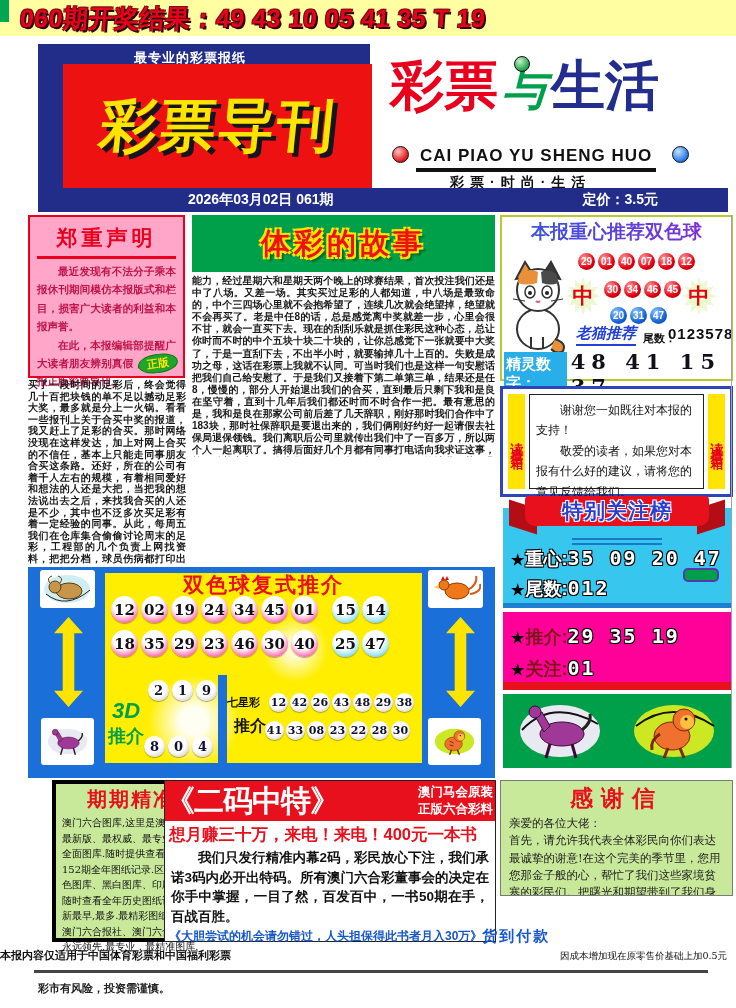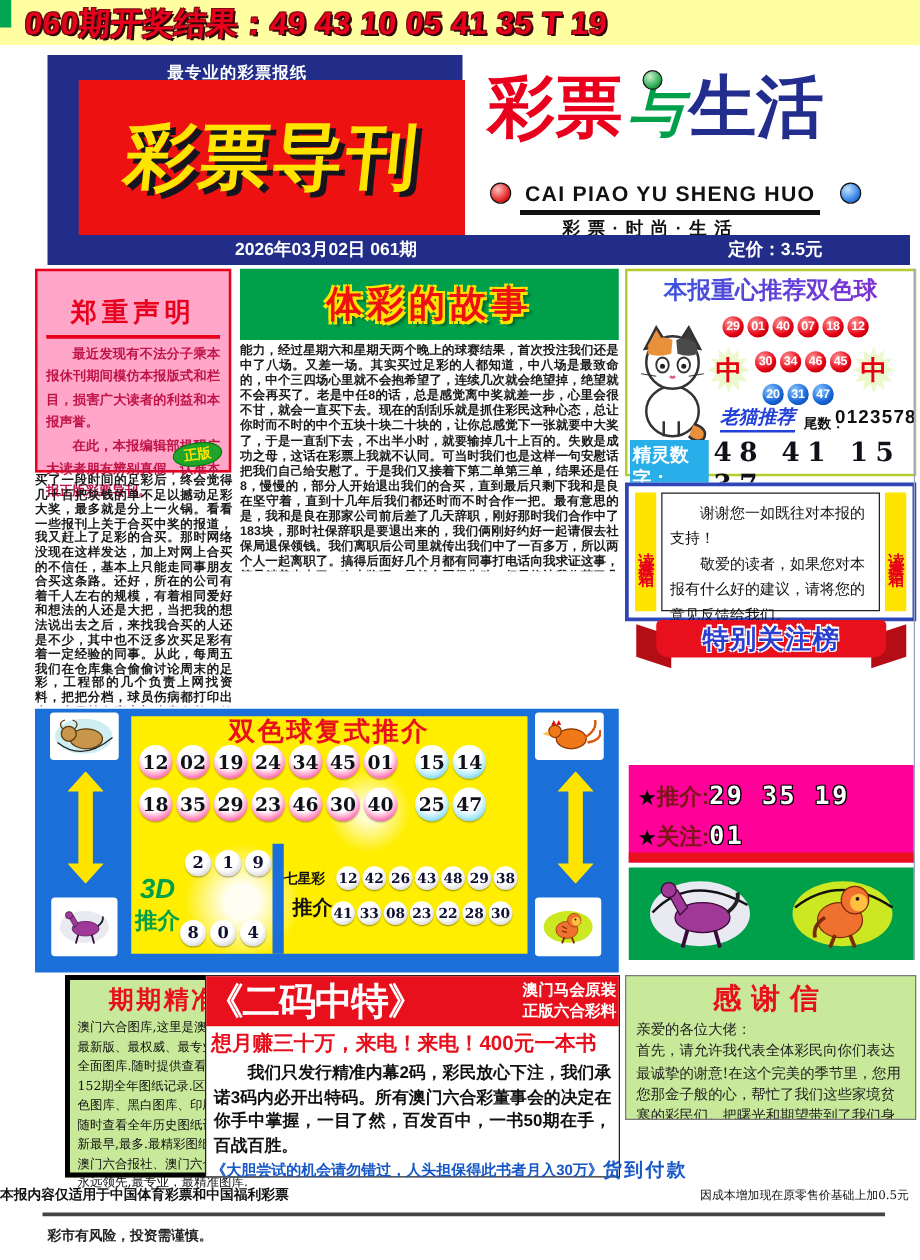--- a/index.html
+++ b/index.html
@@ -38,21 +38,21 @@
     letter-spacing:1px;border-bottom:4px solid #111;padding:0 4px 2px 4px;white-space:nowrap;}
   .logo-slogan{position:absolute;left:62px;top:118px;font-size:14px;color:#111;font-weight:bold;letter-spacing:6px;}
 
   .date-bar{position:absolute;left:38px;top:188px;width:690px;height:24px;background:#222d8a;
     color:#fff;font-size:14px;font-weight:bold;display:flex;align-items:center;}
   .date-text{margin-left:150px;}
   .price-text{margin-left:auto;margin-right:70px;}
 
   
   .decl{position:absolute;left:28px;top:215px;width:157px;height:163px;background:#ffa6c9;border:2px solid #e8001c;}
-  .decl-title{color:#e8001c;font-size:21px;font-weight:bold;text-align:center;letter-spacing:4px;margin-top:19px;}
+  .decl-title{color:#e8001c;font-size:21px;font-weight:bold;text-align:center;letter-spacing:4px;margin-top:7px;}
   .decl-rule{height:3px;background:#e8001c;margin:4px 7px 2px;}
   .decl-body{padding:1px 7px;color:#c01448;font-size:10.5px;line-height:1.75;font-weight:bold;text-align:justify;}
   .decl-body p{margin:0;text-indent:2em;}
   .decl-badge{position:absolute;right:5px;bottom:3px;background:#1fa52a;color:#ffe400;font-size:11px;
     font-weight:bold;padding:1px 8px;border-radius:60% / 65%;border:1px solid #0a7a14;transform:rotate(-8deg);}
 
   
   .story-left{position:absolute;left:28px;top:379px;width:158px;height:186px;font-size:10px;
     line-height:11.6px;text-align:justify;color:#1a1a1a;font-weight:600;overflow:hidden;}
   .story-box{position:absolute;left:192px;top:215px;width:303px;height:57px;background:#00a04a;
@@ -282,20 +282,31 @@
       <p data-name="reader-letter-line">敬爱的读者，如果您对本报有什么好的建议，请将您的意见反馈给我们。</p>
     </div>
     <div class="reader-side" data-name="reader-mailbox-side-right">读者信箱</div>
   </div>
 
   <div class="ribbon-wrap" data-name="special-watch-ribbon">
     <div class="ribbon-center" data-name="ribbon-banner">
       <span class="ribbon-label" data-name="ribbon-label">特别关注榜</span>
     </div>
   </div>
+  <div class="watch-cyan" data-name="watch-center-box">
+    <div class="deco-line first" data-name="deco-line"></div>
+    <div class="deco-line" data-name="deco-line"></div>
+    <div class="watch-line" style="top:38px;" data-name="watch-center-line">
+      <span class="star-ch" data-name="star-icon">★</span><span class="w-label" data-name="center-label">重心:</span><span class="w-value" data-name="center-value">35 09 20 47</span>
+    </div>
+    <div class="watch-line" style="top:68px;" data-name="watch-tail-line">
+      <span class="star-ch" data-name="star-icon">★</span><span class="w-label" data-name="tail-label">尾数:</span><span class="w-value" data-name="tail-value">012</span>
+    </div>
+    <div class="green-btn" data-name="green-button"></div>
+  </div>
   <div class="watch-pink" data-name="watch-recommend-box">
     <div class="watch-line" style="top:12px;" data-name="watch-tuijie-line">
       <span class="star-ch" data-name="star-icon">★</span><span class="p-label" data-name="tuijie-label">推介:</span><span class="w-value" data-name="tuijie-value">29 35 19</span>
     </div>
     <div class="watch-line" style="top:44px;" data-name="watch-focus-line">
       <span class="star-ch" data-name="star-icon">★</span><span class="p-label" data-name="focus-label">关注:</span><span class="w-value" data-name="focus-value">01</span>
     </div>
   </div>
 
   <div class="animals-green" data-name="zodiac-images-box">

